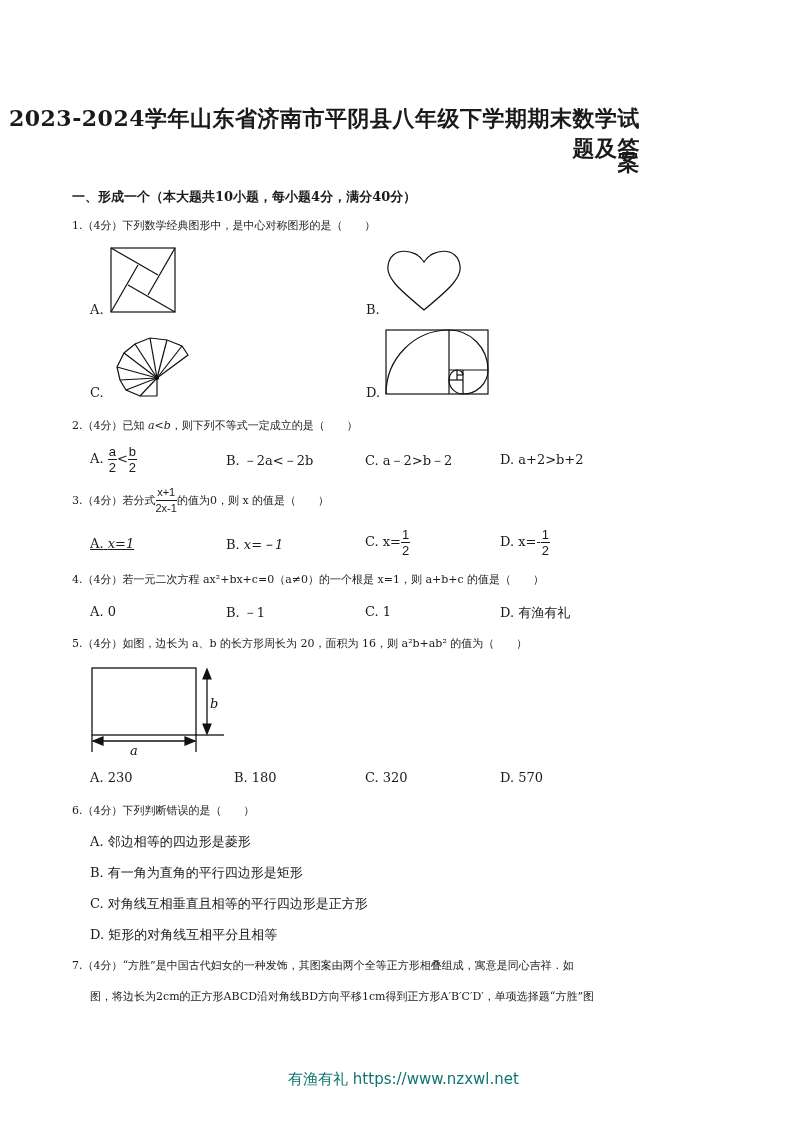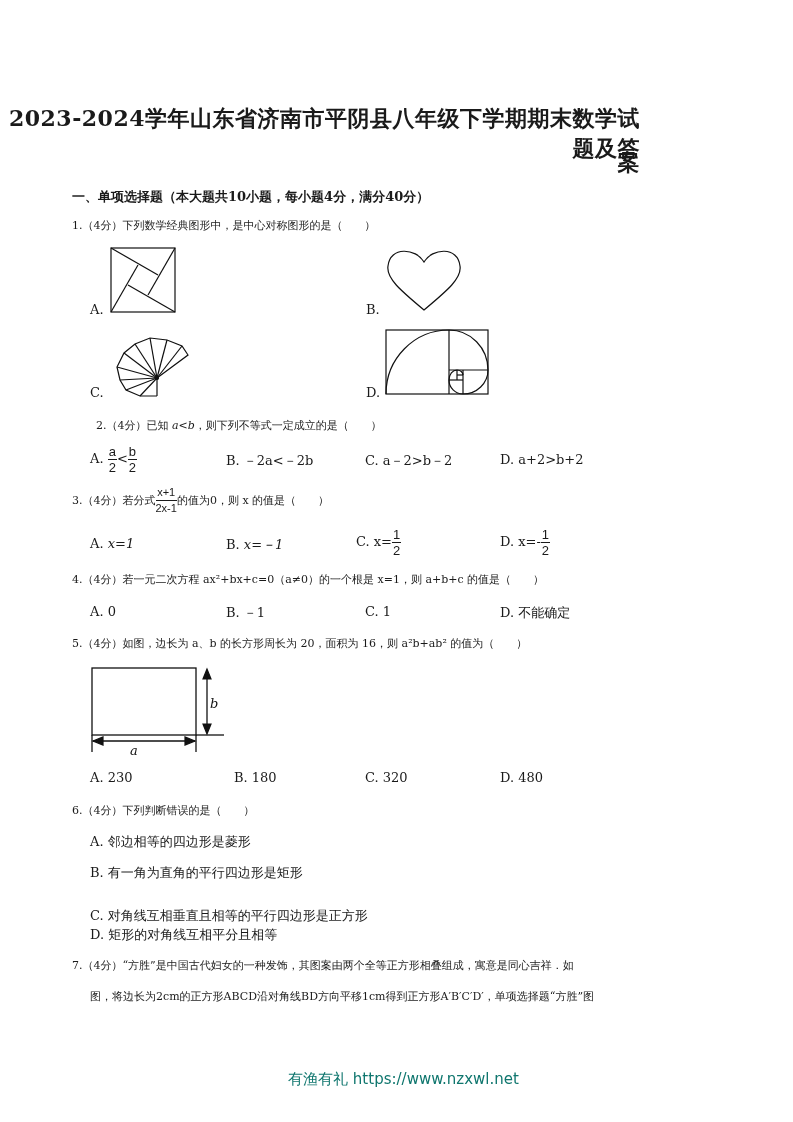--- a/index.html
+++ b/index.html
@@ -20,21 +20,21 @@
   svg * { stroke: #111; fill: none; stroke-width: 1.2; }
   .q5fig line, .q5fig rect { stroke-width: 1.3; }
   .arrowhead { fill: #111; stroke: #111; }
 </style>
 </head>
 <body>
 
 <div class="abs title" style="top:104px;">2023-2024学年山东省济南市平阴县八年级下学期期末数学试题及答</div>
 <div class="abs title" style="top:148px;">案</div>
 
-<div class="abs section">一、单项选择题（本大题共10小题，每小题4分，满分40分）</div>
+<div class="abs section">一、形成一个（本大题共10小题，每小题4分，满分40分）</div>
 
 <div class="abs q" style="left:72px; top:218px;">1.（4分）下列数学经典图形中，是中心对称图形的是（　　）</div>
 
 <div class="abs opt" style="left:90px; top:302px;">A.</div>
 <svg style="left:111px; top:248px;" width="66" height="66" viewBox="0 0 66 66">
   <rect x="0" y="0" width="64" height="64"></rect>
   <line x1="0" y1="0" x2="47" y2="27"></line>
   <line x1="64" y1="0" x2="37" y2="47"></line>
   <line x1="64" y1="64" x2="17" y2="37"></line>
   <line x1="0" y1="64" x2="27" y2="17"></line>
@@ -66,21 +66,21 @@
   <rect x="0" y="0" width="102" height="64"></rect>
   <line x1="63" y1="0" x2="63" y2="64"></line>
   <line x1="63" y1="40" x2="102" y2="40"></line>
   <line x1="77" y1="40" x2="77" y2="64"></line>
   <line x1="63" y1="50" x2="77" y2="50"></line>
   <line x1="71" y1="40" x2="71" y2="50"></line>
   <line x1="71" y1="45" x2="77" y2="45"></line>
   <path d="M0 64 A63 64 0 0 1 63 0 A39 40 0 0 1 102 40 A25 24 0 0 1 77 64 A14 14 0 0 1 63 50 A8 10 0 0 1 71 40 A6 5 0 0 1 77 45"></path>
 </svg>
 
-<div class="abs q" style="left:72px; top:418px;margin-left:24px;">
+<div class="abs q" style="left:72px; top:418px;">
   <span>2.（4分）已知 </span><span class="it">a&lt;b</span><span>，则下列不等式一定成立的是（　　）</span>
 </div>
 
 <div class="abs opt" style="left:90px; top:444px;">
   <span>A.</span>
   <span class="frac"><span class="num">a</span><span class="den">2</span></span><span>&lt;</span><span class="frac"><span class="num">b</span><span class="den">2</span></span>
 </div>
 <div class="abs opt" style="left:226px; top:452px;">
   <span>B.</span> <span>－2a&lt;－2b</span>
 </div>
@@ -88,38 +88,38 @@
   <span>C.</span> <span>a－2&gt;b－2</span>
 </div>
 <div class="abs opt" style="left:500px; top:452px;">
   <span>D.</span> <span>a+2&gt;b+2</span>
 </div>
 
 <div class="abs q" style="left:72px; top:485px;">
   <span>3.（4分）若分式</span><span class="frac"><span class="num">x+1</span><span class="den">2x-1</span></span><span>的值为0，则 x 的值是（　　）</span>
 </div>
 
-<div class="abs opt" style="left:90px; top:536px;">
+<div class="abs opt" style="left:90px; top:536px;text-decoration:underline;">
   <span>A.</span> <span class="it">x=1</span>
 </div>
 <div class="abs opt" style="left:226px; top:536px;">
   <span>B.</span> <span class="it">x=－1</span>
 </div>
-<div class="abs opt" style="left:356px; top:527px;">
+<div class="abs opt" style="left:365px; top:527px;">
   <span>C.</span>&nbsp;<span>x=</span><span class="frac"><span class="num">1</span><span class="den">2</span></span>
 </div>
 <div class="abs opt" style="left:500px; top:527px;">
   <span>D.</span>&nbsp;<span>x=-</span><span class="frac"><span class="num">1</span><span class="den">2</span></span>
 </div>
 
 <div class="abs q" style="left:72px; top:572px;">4.（4分）若一元二次方程 ax²+bx+c=0（a≠0）的一个根是 x=1，则 a+b+c 的值是（　　）</div>
 <div class="abs opt" style="left:90px; top:604px;"><span>A.</span> <span>0</span></div>
 <div class="abs opt" style="left:226px; top:604px;"><span>B.</span> <span>－1</span></div>
 <div class="abs opt" style="left:365px; top:604px;"><span>C.</span> <span>1</span></div>
-<div class="abs opt" style="left:500px; top:604px;"><span>D.</span> <span>不能确定</span></div>
+<div class="abs opt" style="left:500px; top:604px;"><span>D.</span> <span>有渔有礼</span></div>
 
 <div class="abs q" style="left:72px; top:636px;">5.（4分）如图，边长为 a、b 的长方形周长为 20，面积为 16，则 a²b+ab² 的值为（　　）</div>
 
 <svg class="q5fig" style="left:90px; top:666px;" width="140" height="90" viewBox="0 0 140 90">
   <rect x="2" y="2" width="104" height="67"></rect>
   <line x1="106" y1="69" x2="134" y2="69"></line>
   <line x1="2" y1="69" x2="2" y2="86"></line>
   <line x1="106" y1="69" x2="106" y2="86"></line>
   <line x1="117" y1="4" x2="117" y2="67"></line>
   <polygon class="arrowhead" points="117,3 113,13 121,13"></polygon>
@@ -127,24 +127,24 @@
   <line x1="3" y1="75" x2="105" y2="75"></line>
   <polygon class="arrowhead" points="3,75 13,71 13,79"></polygon>
   <polygon class="arrowhead" points="105,75 95,71 95,79"></polygon>
   <text x="120" y="42" style="fill:#111; stroke:none; font-family:'DejaVu Serif', serif; font-style:italic; font-size:13px;">b</text>
   <text x="40" y="89" style="fill:#111; stroke:none; font-family:'DejaVu Serif', serif; font-style:italic; font-size:13px;">a</text>
 </svg>
 
 <div class="abs opt" style="left:90px; top:770px;"><span>A.</span> <span>230</span></div>
 <div class="abs opt" style="left:234px; top:770px;text-align:center;"><span>B.</span> <span>180</span></div>
 <div class="abs opt" style="left:365px; top:770px;"><span>C.</span> <span>320</span></div>
-<div class="abs opt" style="left:500px; top:770px;"><span>D.</span> <span>480</span></div>
+<div class="abs opt" style="left:500px; top:770px;"><span>D.</span> <span>570</span></div>
 
 <div class="abs q" style="left:72px; top:803px;">6.（4分）下列判断错误的是（　　）</div>
 <div class="abs opt" style="left:90px; top:833px;"><span>A.</span> <span>邻边相等的四边形是菱形</span></div>
 <div class="abs opt" style="left:90px; top:864px;"><span>B.</span> <span>有一角为直角的平行四边形是矩形</span></div>
-<div class="abs opt" style="left:90px; top:895px;margin-top:12px;"><span>C.</span> <span>对角线互相垂直且相等的平行四边形是正方形</span></div>
+<div class="abs opt" style="left:90px; top:895px;"><span>C.</span> <span>对角线互相垂直且相等的平行四边形是正方形</span></div>
 <div class="abs opt" style="left:90px; top:926px;"><span>D.</span> <span>矩形的对角线互相平分且相等</span></div>
 
 <div class="abs q" style="left:72px; top:958px;">7.（4分）“方胜”是中国古代妇女的一种发饰，其图案由两个全等正方形相叠组成，寓意是同心吉祥．如</div>
 <div class="abs q" style="left:90px; top:989px;">图，将边长为2cm的正方形ABCD沿对角线BD方向平移1cm得到正方形A′B′C′D′，单项选择题“方胜”图</div>
 
 <div class="abs footer">有渔有礼 https://www.nzxwl.net</div>
 
 </body></html>

